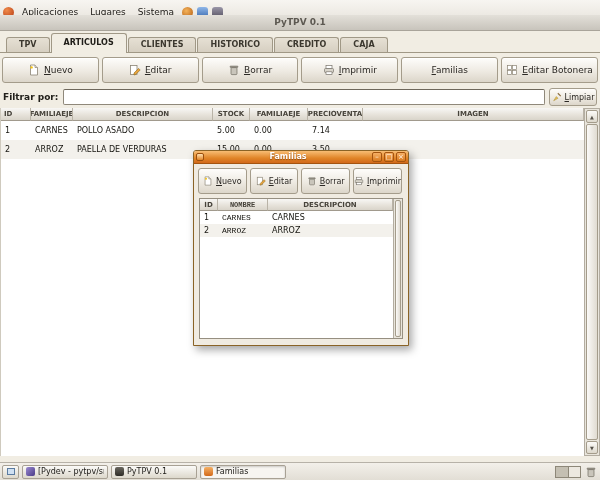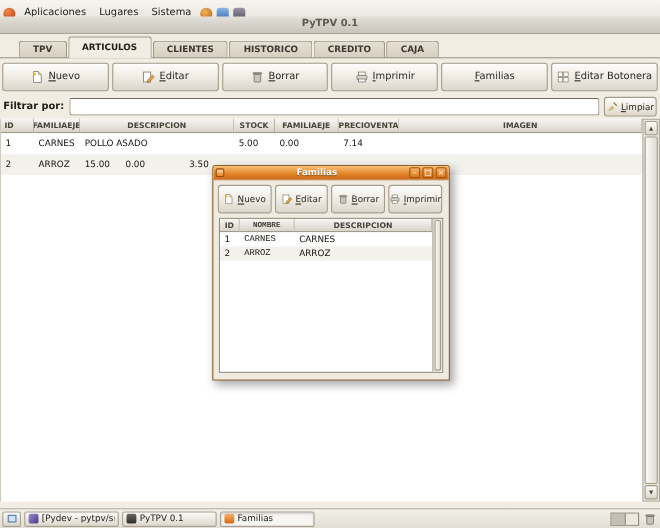--- a/index.html
+++ b/index.html
@@ -2,41 +2,41 @@
 <html><head>
 <meta charset="utf-8">
 <style>
   html,body { margin:0; padding:0; background:#555; }
   * { box-sizing:border-box; font-family:"DejaVu Sans", sans-serif; }
   #screen { position:relative; width:600px; height:480px; background:#efe9df; overflow:hidden; }
 
   
   .top-panel { position:absolute; top:0; left:0; width:600px; height:15px;
     background:linear-gradient(#f7f5f1,#e6e2da); border-bottom:1px solid #b7b2a8;
-    display:flex; align-items:center; justify-content:space-between; padding:12px 3px; }
+    display:flex; align-items:center; justify-content:space-between; padding:12px 3px;text-decoration:underline; }
   .panel-group { display:flex; align-items:center; gap:4px; height:100%; }
   .menu-label { font-size:9px; color:#1c1a16; padding:0 4px; line-height:14px; }
   .p-icon { width:11px; height:11px; border-radius:3px; display:inline-block; }
   .logo-icon { background:radial-gradient(circle at 35% 30%, #f08a4a, #b43a12); border-radius:50%; }
   .browser-icon { background:radial-gradient(circle at 40% 35%, #f5b35a, #b05a10); border-radius:50%; }
   .chat-icon { background:linear-gradient(#8fb6e8,#3a6bb0); }
   .monitor-icon { background:linear-gradient(#9a96a8,#55515f); }
   .status-green-icon { background:radial-gradient(circle at 35% 30%, #9ed65a, #4e9a06); border-radius:50%; }
   .clock-label { font-size:9px; color:#1c1a16; padding:0 4px; white-space:nowrap; }
   .spk { width:12px; height:12px; }
 
   
   .titlebar { position:absolute; top:15px; left:0; width:600px; height:16px;
     background:linear-gradient(#e3e0d9,#c8c4bc); border-bottom:1px solid #a9a49a;
     text-align:center; font-size:9px; font-weight:bold; color:#5d5952; line-height:15px; }
 
   
   .main { position:absolute; top:31px; left:0; width:600px; height:431px; background:#f1ede3; }
 
-  .tabs { position:absolute; top:1px; left:17px; height:21px; display:flex; align-items:flex-end; }
+  .tabs { position:absolute; top:1px; left:6px; height:21px; display:flex; align-items:flex-end; }
   .tab { height:16px; margin-right:1px; background:linear-gradient(#e6e0d4,#d5cec0);
     border:1px solid #a09886; border-bottom:none; border-radius:3px 3px 0 0;
     padding:2px 12px 0; font-size:8px; font-weight:bold; color:#3c382f; }
   .tab.active { height:20px; background:#f1ede3; padding-top:4px; position:relative; z-index:2; color:#22201b; }
   .tabline { position:absolute; top:21px; left:0; right:0; border-top:1px solid #a09886; }
 
   .toolbar { position:absolute; top:25px; left:2px; right:2px; height:28px; display:flex; gap:3px; padding:1px 0; }
   .btn { flex:1; display:flex; align-items:center; justify-content:center; gap:4px;
     background:linear-gradient(#fefdfb,#eeeae2 55%,#dcd6ca);
     border:1px solid #a49c8b; border-radius:3px; box-shadow:inset 0 1px 0 #fff;
@@ -236,20 +236,21 @@
         <div class="td c-fam">CARNES</div>
         <div class="td c-desc">POLLO ASADO</div>
         <div class="td c-stock">5.00</div>
         <div class="td c-min">0.00</div>
         <div class="td c-precio">7.14</div>
         <div class="td c-img"></div>
       </div>
       <div class="tr alt">
         <div class="td c-id">2</div>
         <div class="td c-fam">ARROZ</div>
+        <div class="td c-desc">PAELLA DE VERDURAS</div>
         <div class="td c-stock">15.00</div>
         <div class="td c-min">0.00</div>
         <div class="td c-precio">3.50</div>
         <div class="td c-img"></div>
       </div>
     </div>
 
     <div class="vscroll">
       <div class="step">
           <span>▲</span>

